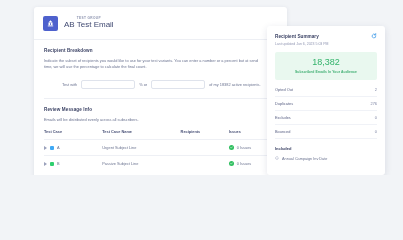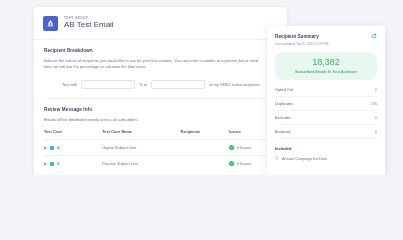--- a/index.html
+++ b/index.html
@@ -47,21 +47,21 @@
     height: 15px;
     border-radius: 2px;
     background: #4e61cd;
     display: flex;
     align-items: center;
     justify-content: center;
     flex: 0 0 auto;
     margin-right: 6px;
   }
   .logo-tile svg { display:block; }
-  .header-text { line-height: 1; }
+  .header-text { line-height: 1; text-align: center; }
   .eyebrow {
     font-size: 3.2px;
     letter-spacing: 0.35px;
     color: #8e95b0;
     text-transform: uppercase;
     display: block;
     margin-bottom: 1.5px;
     font-weight: 700;
   }
   .title {
@@ -187,21 +187,21 @@
   }
   .refresh-icon { line-height: 0; }
   .sum-sub {
     font-size: 3.5px;
     color: #9096b2;
     padding: 3px 8px 0 8px;
   }
   .big-stat {
     margin: 6px 8px 0 8px;
     background: #e9f8ef;
-    border-radius: 8px;
+    border-radius: 2px;
     text-align: center;
     padding: 6px 4px 6px 4px;
   }
   .big-num {
     font-size: 9px;
     color: #33b36b;
     font-weight: 400;
     line-height: 1;
   }
   .big-cap {

